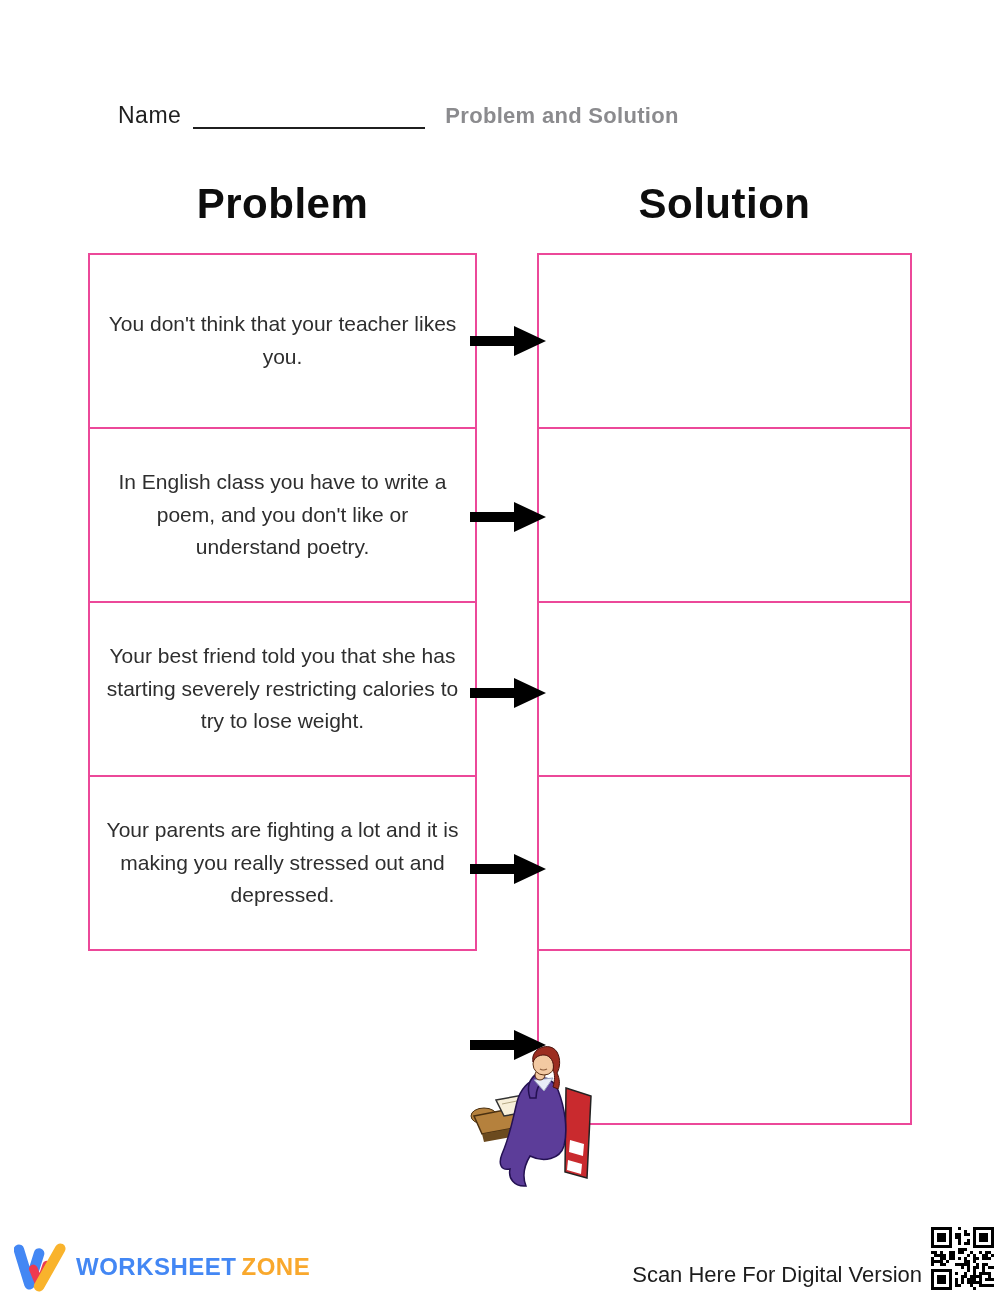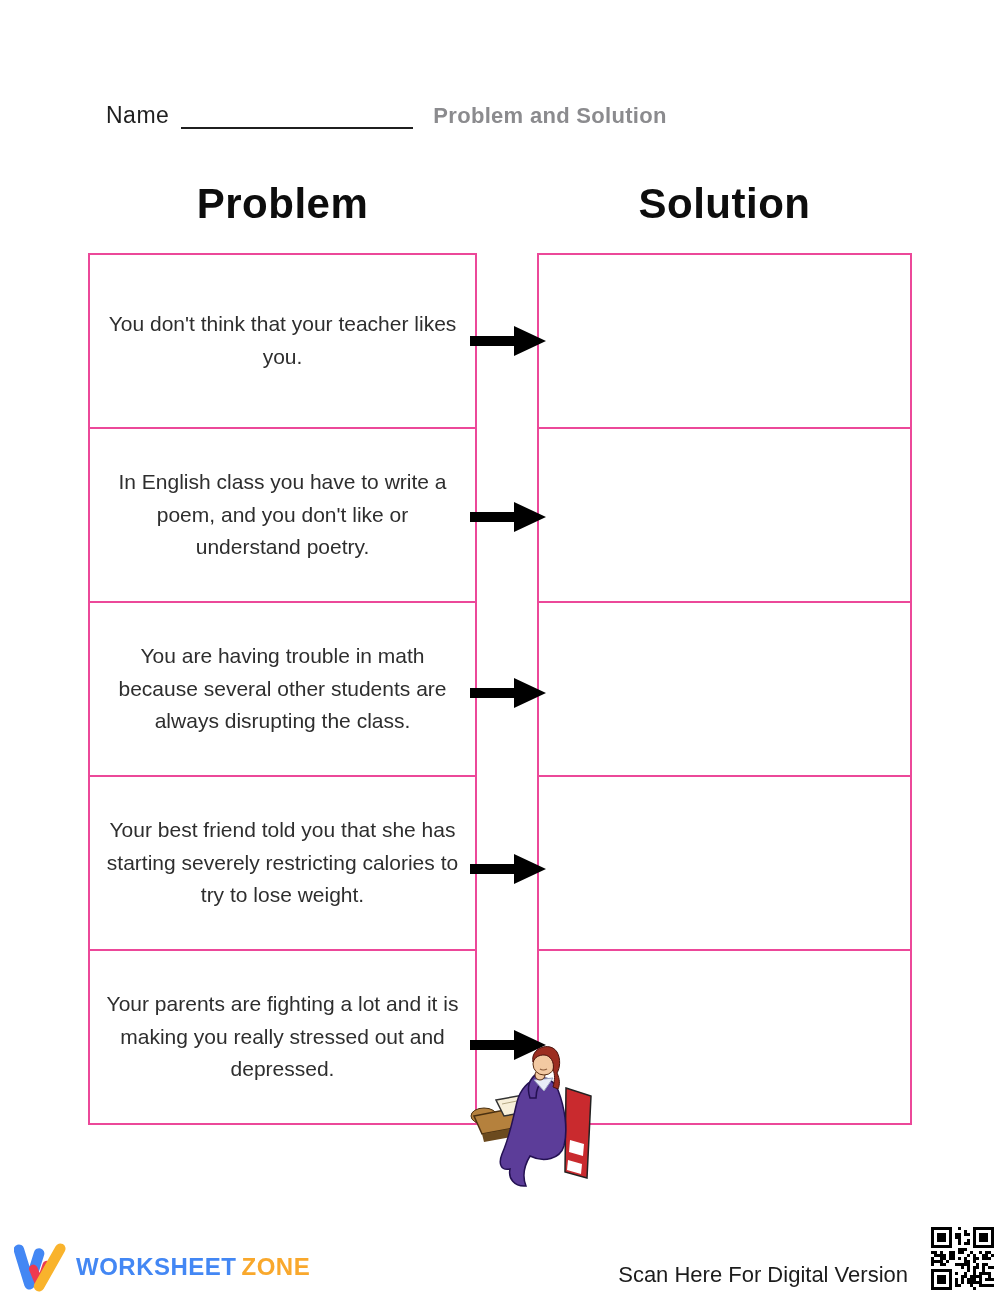--- a/index.html
+++ b/index.html
@@ -1,21 +1,21 @@
 <!DOCTYPE html>
 <html><head>
 <meta charset="utf-8">
 <style>
   * { margin:0; padding:0; box-sizing:border-box; }
   html,body { background:#ffffff; }
   body { font-family:"Liberation Sans", sans-serif; color:#262626; }
   .page { position:relative; width:1000px; height:1294px; background:#fff; overflow:hidden; margin:0 auto; }
 
   
-  .name-row { position:absolute; left:106px; top:60px; width:760px; display:flex; align-items:flex-end; }
+  .name-row { position:absolute; left:118px; top:60px; width:760px; display:flex; align-items:flex-end; }
   .name-label { font-size:23px; color:#1f1f1f; letter-spacing:0.5px; }
   .name-line { display:inline-block; width:232px; border-bottom:2px solid #1f1f1f; height:24px; margin-left:12px; }
   .ws-title { font-size:22px; font-weight:bold; color:#8b8b8e; margin-left:20px; letter-spacing:0.3px;margin-top:43px; }
   .directions { position:absolute; left:118px; top:120px; font-size:21px; color:#232323; }
   .directions b { font-weight:bold; color:#111; }
 
   
   .col-header { position:absolute; top:180px; font-size:42px; font-weight:bold; color:#0d0d0d; text-align:center; letter-spacing:0.5px; }
   .col-header.problem  { left:88px;  width:389px; }
   .col-header.solution { left:537px; width:375px; }
@@ -34,42 +34,41 @@
 
   
   .clipart { position:absolute; left:470px; top:1040px; width:155px; height:150px; }
 
   
   .footer-logo { position:absolute; left:14px; top:1240px; display:flex; align-items:center; height:54px; }
   .logo-w { width:54px; height:50px; }
   .logo-text { font-size:24px; font-weight:bold; letter-spacing:0.5px; margin-left:8px; }
   .logo-text .p1 { color:#4387f4; }
   .logo-text .p2 { color:#f9a82c; margin-left:5px; }
-  .scan-label { position:absolute; right:92px; top:1262px; font-size:22px; color:#1c1c1c; }
+  .scan-label { position:absolute; right:78px; top:1262px; font-size:22px; color:#1c1c1c; }
   .qr { position:absolute; left:931px; top:1227px; width:63px; height:63px; }
 </style>
 </head>
 <body>
 
 <div class="page">
 
   <div class="name-row">
     <span class="name-label">Name</span>
     <span class="name-line"></span>
     <span class="ws-title">Problem and Solution</span>
   </div>
 
 
   <div class="col-header problem">Problem</div>
   <div class="col-header solution">Solution</div>
 
   <div class="col left">
     <div class="cell">You don't think that your teacher likes you.</div>
     <div class="cell">In English class you have to write a poem, and you don't like or understand poetry.</div>
-    <div class="cell">You are having trouble in math because several other students are always disrupting the class.</div>
     <div class="cell">Your best friend told you that she has starting severely restricting calories to try to lose weight.</div>
     <div class="cell">Your parents are fighting a lot and it is making you really stressed out and depressed.</div>
   </div>
 
   <div class="col right">
     <div class="cell"></div>
     <div class="cell"></div>
     <div class="cell"></div>
     <div class="cell"></div>
     <div class="cell"></div>

